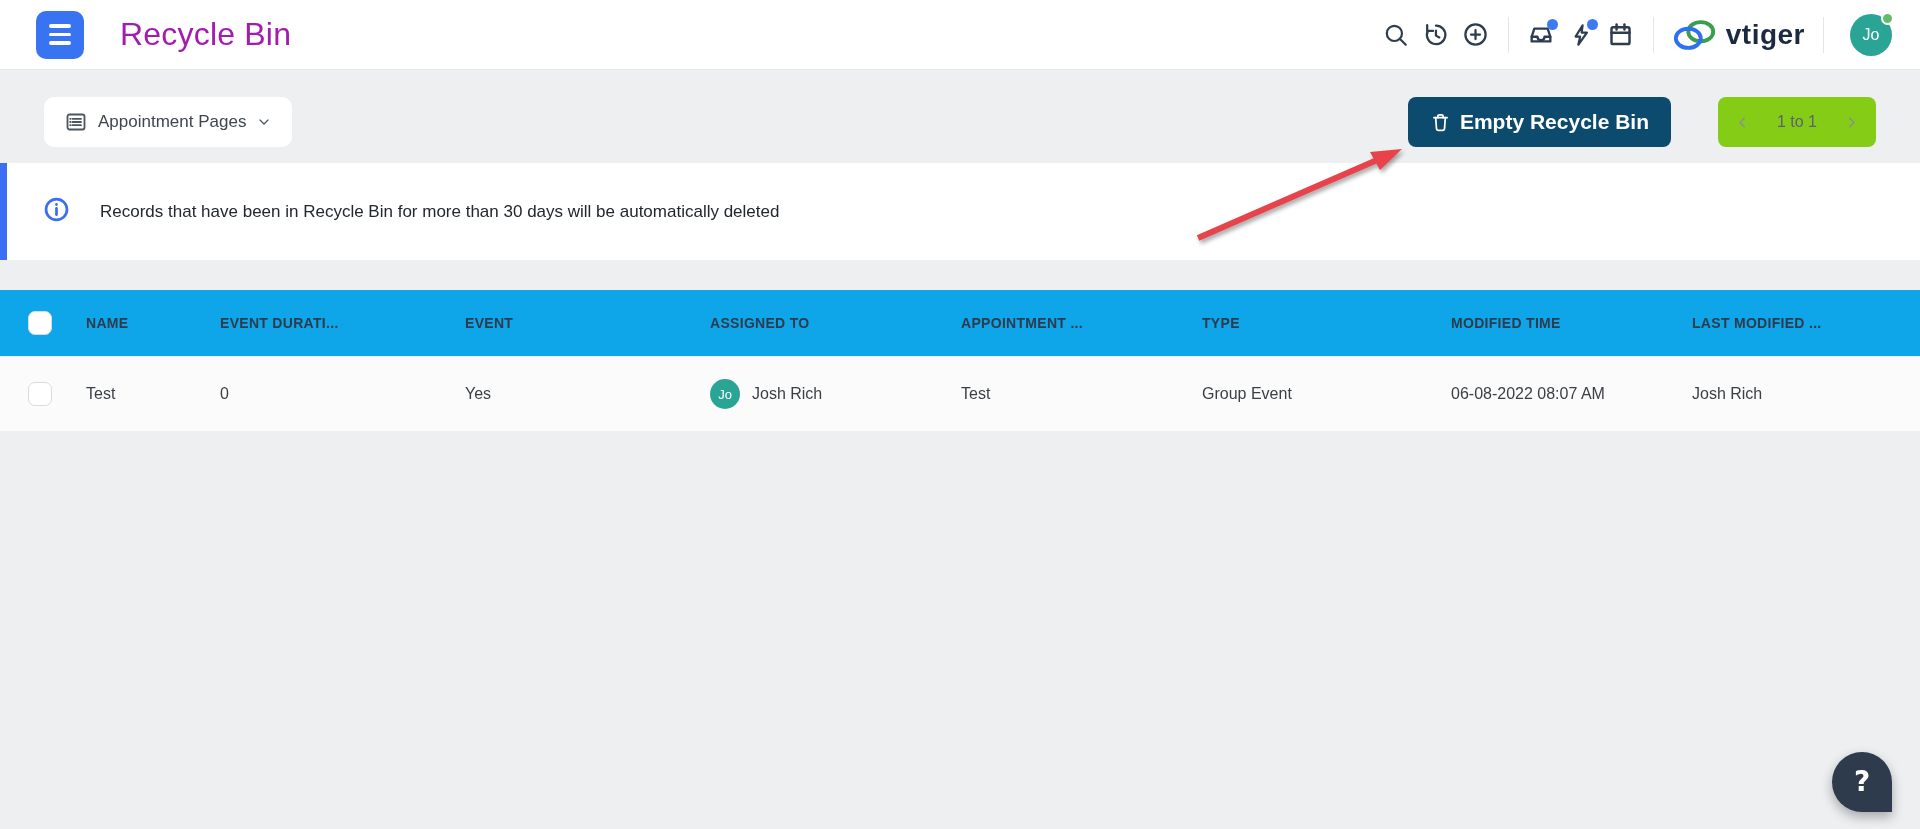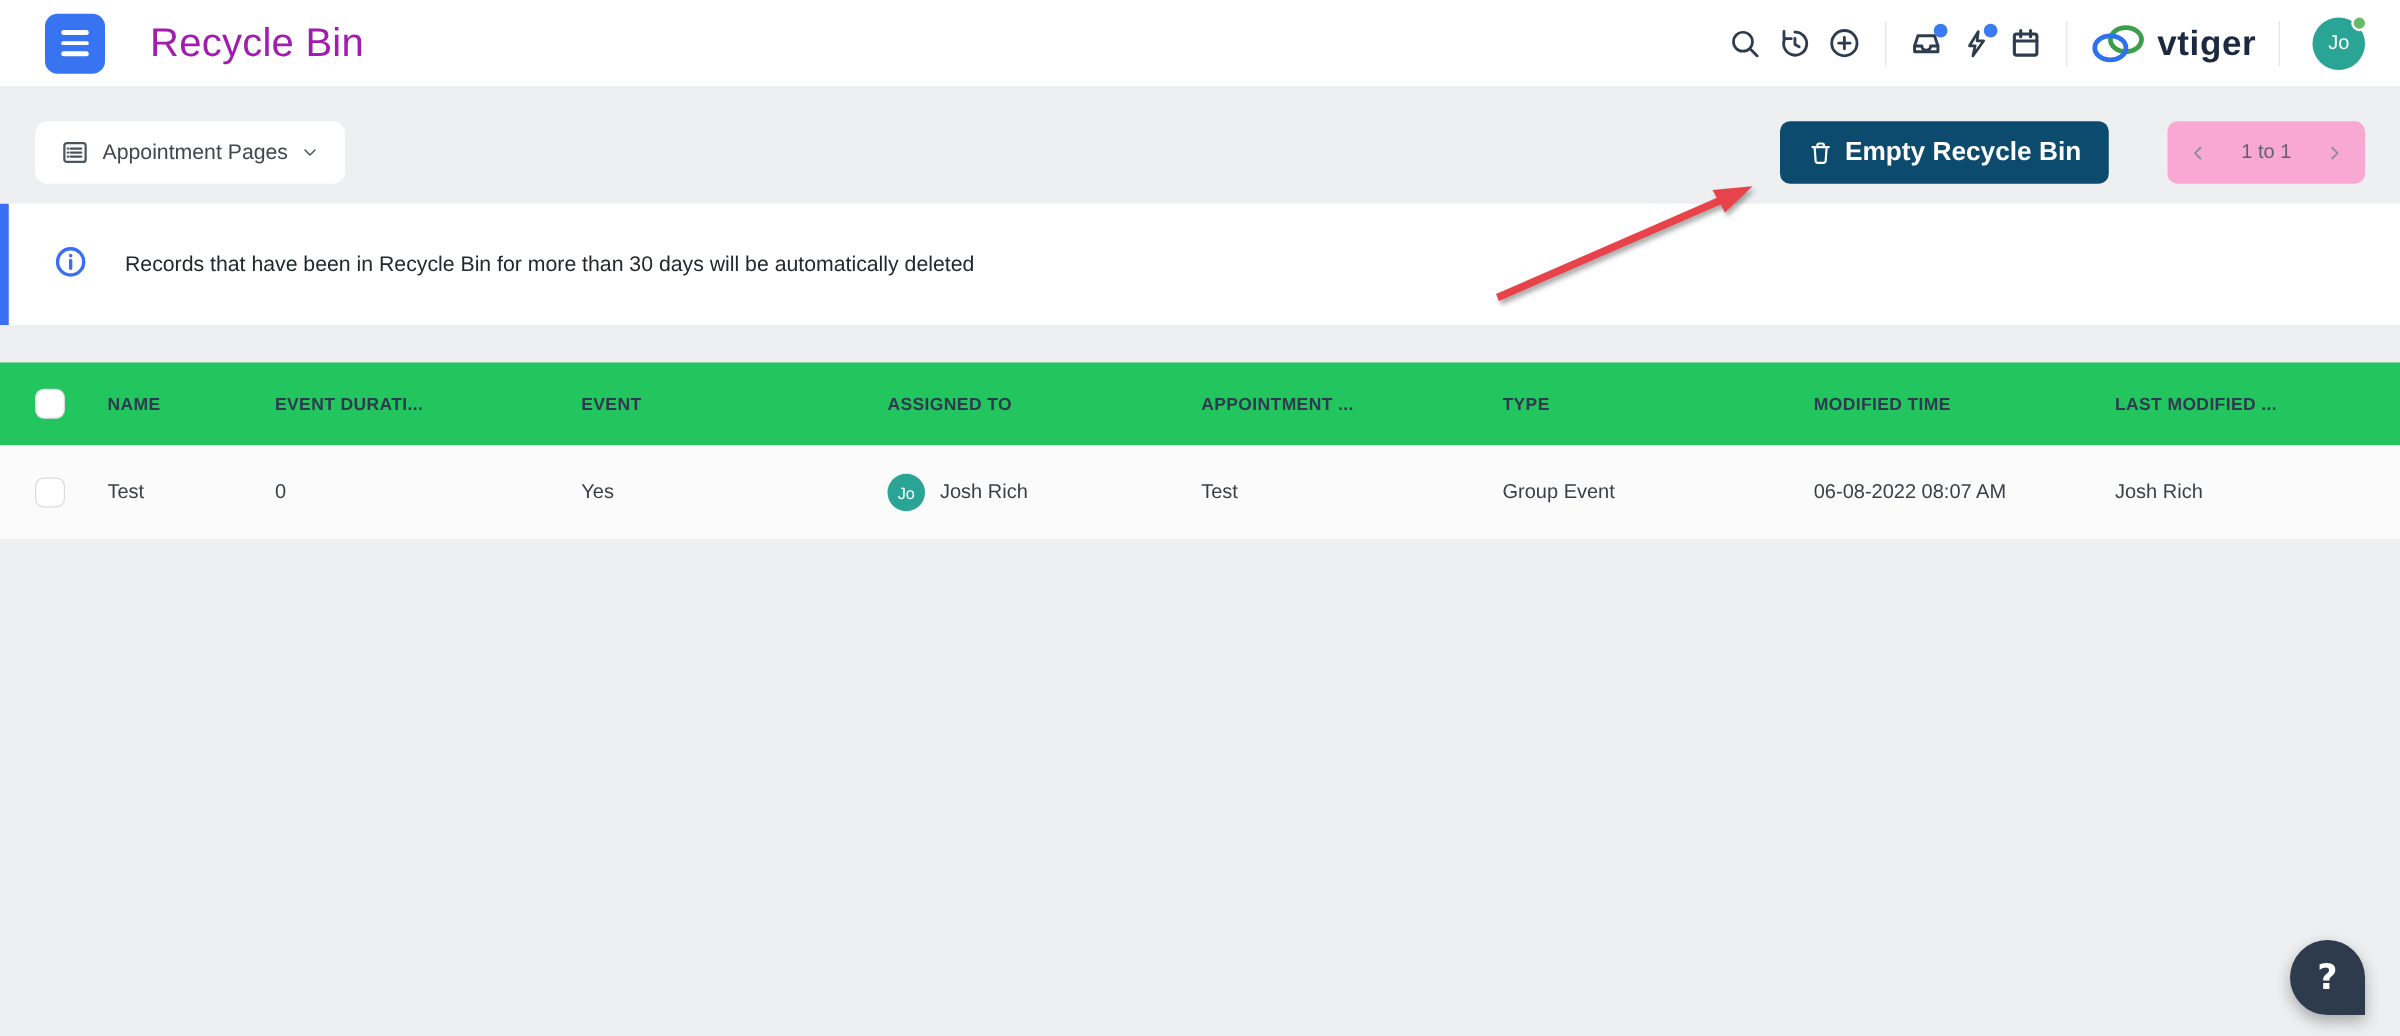--- a/index.html
+++ b/index.html
@@ -45,38 +45,38 @@
     color:#fff; font-size:16px; font-weight:500;
     display:flex; align-items:center; justify-content:center;
   }
   .presence-dot {
     position:absolute; top:-2px; right:-2px; width:13px; height:13px;
     border-radius:50%; background:#66bb6a; border:2px solid #ffffff;
   }
 
   
   .toolbar {
-    margin-top:27px; padding:0 28px; display:flex; align-items:flex-start; height:50px;
+    margin-top:27px; padding:0 44px; display:flex; align-items:flex-start; height:50px;
   }
   .module-btn {
     height:50px; background:#ffffff; border:none; border-radius:10px;
     display:flex; align-items:center; gap:10px; padding:0 20px;
     font-size:17px; color:#3f4650; cursor:pointer;
     font-family:inherit;
   }
   .module-btn svg { stroke:#4a5560; fill:none; stroke-width:1.8; stroke-linecap:round; stroke-linejoin:round; }
   .toolbar-right { margin-left:auto; display:flex; align-items:center; gap:47px; }
   .danger-btn {
     height:50px; background:#0c4a6e; color:#ffffff; border:none; border-radius:8px;
     display:flex; align-items:center; gap:9px; padding:0 22px;
     font-size:21px; font-weight:700; cursor:pointer; font-family:inherit;
   }
   .danger-btn svg { stroke:#ffffff; fill:none; stroke-width:2; stroke-linecap:round; stroke-linejoin:round; }
   .pager {
-    height:50px; background:#f9a8d4; border-radius:8px;
+    height:50px; background:#84cc16; border-radius:8px;
     display:flex; align-items:center; padding:0 16px; gap:24px;
   }
   .pager-chevron { background:none; border:none; cursor:pointer; display:flex; align-items:center; }
   .pager-chevron svg { stroke:#8a9097; fill:none; stroke-width:2.2; stroke-linecap:round; stroke-linejoin:round; }
   .pager-label { font-size:16px; color:#5c6370; min-width:44px; text-align:center; }
 
   
   .banner {
     margin-top:16px; height:97px; background:#ffffff;
     border-left:7px solid #3b6ef5;
@@ -85,21 +85,21 @@
   .info-icon svg { stroke:#3b6ef5; fill:none; stroke-width:2.4; stroke-linecap:round; }
   .banner-text { font-size:17px; color:#23272e; }
 
   
   .grid-table { margin-top:30px; }
   .t-row {
     display:grid;
     grid-template-columns:58px 134px 245px 245px 251px 241px 249px 241px 1fr;
     align-items:center; padding-left:28px;
   }
-  .t-head { background:#22c55e; height:66px; }
+  .t-head { background:#0ea5e9; height:66px; }
   .t-body { background:#fbfbfc; height:75px; border-top:1px solid #eceef0; }
   .th {
     font-size:14px; font-weight:700; color:#2d3b4e; letter-spacing:.3px;
     white-space:nowrap; overflow:hidden;
   }
   .td { font-size:16px; color:#3a3f45; white-space:nowrap; }
   .checkbox {
     width:24px; height:24px; border:1.5px solid #d9dcdf; border-radius:7px;
     background:#fff; cursor:pointer;
   }

